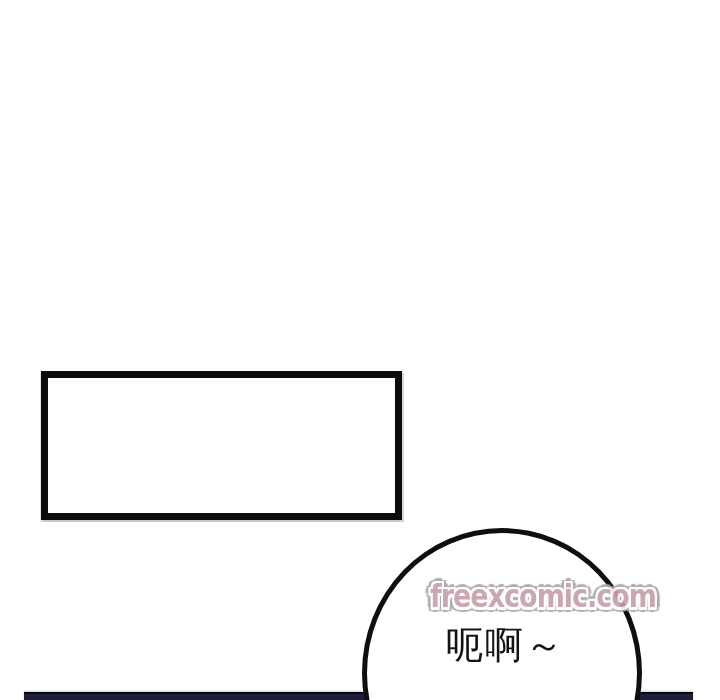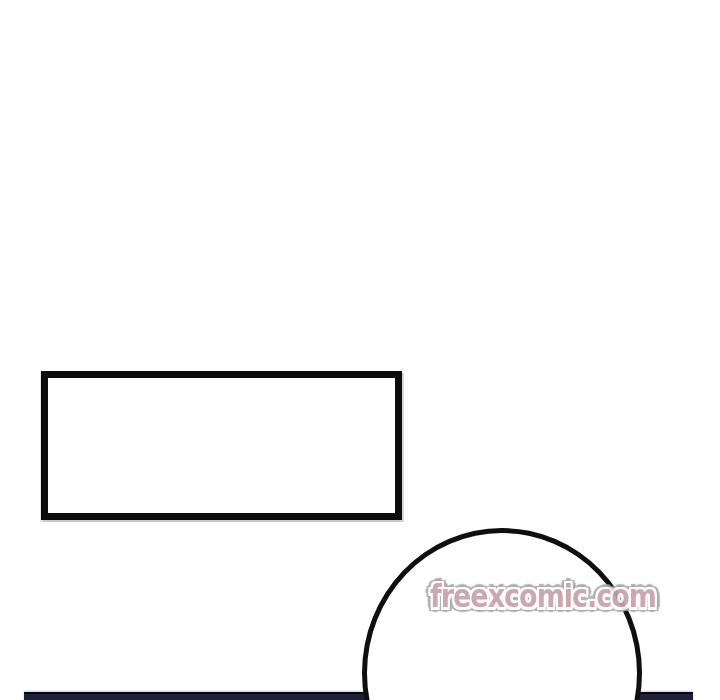--- a/index.html
+++ b/index.html
@@ -90,16 +90,17 @@
 <body>
 
 <div class="page">
 
   <div class="caption-box"></div>
 
   <div class="bottom-bar"></div>
 
   <div class="bubble"></div>
 
+  <div class="bubble-text">呃啊～</div>
 
   <div class="watermark">freexcomic.com</div>
 
 </div>
 
 </body></html>

